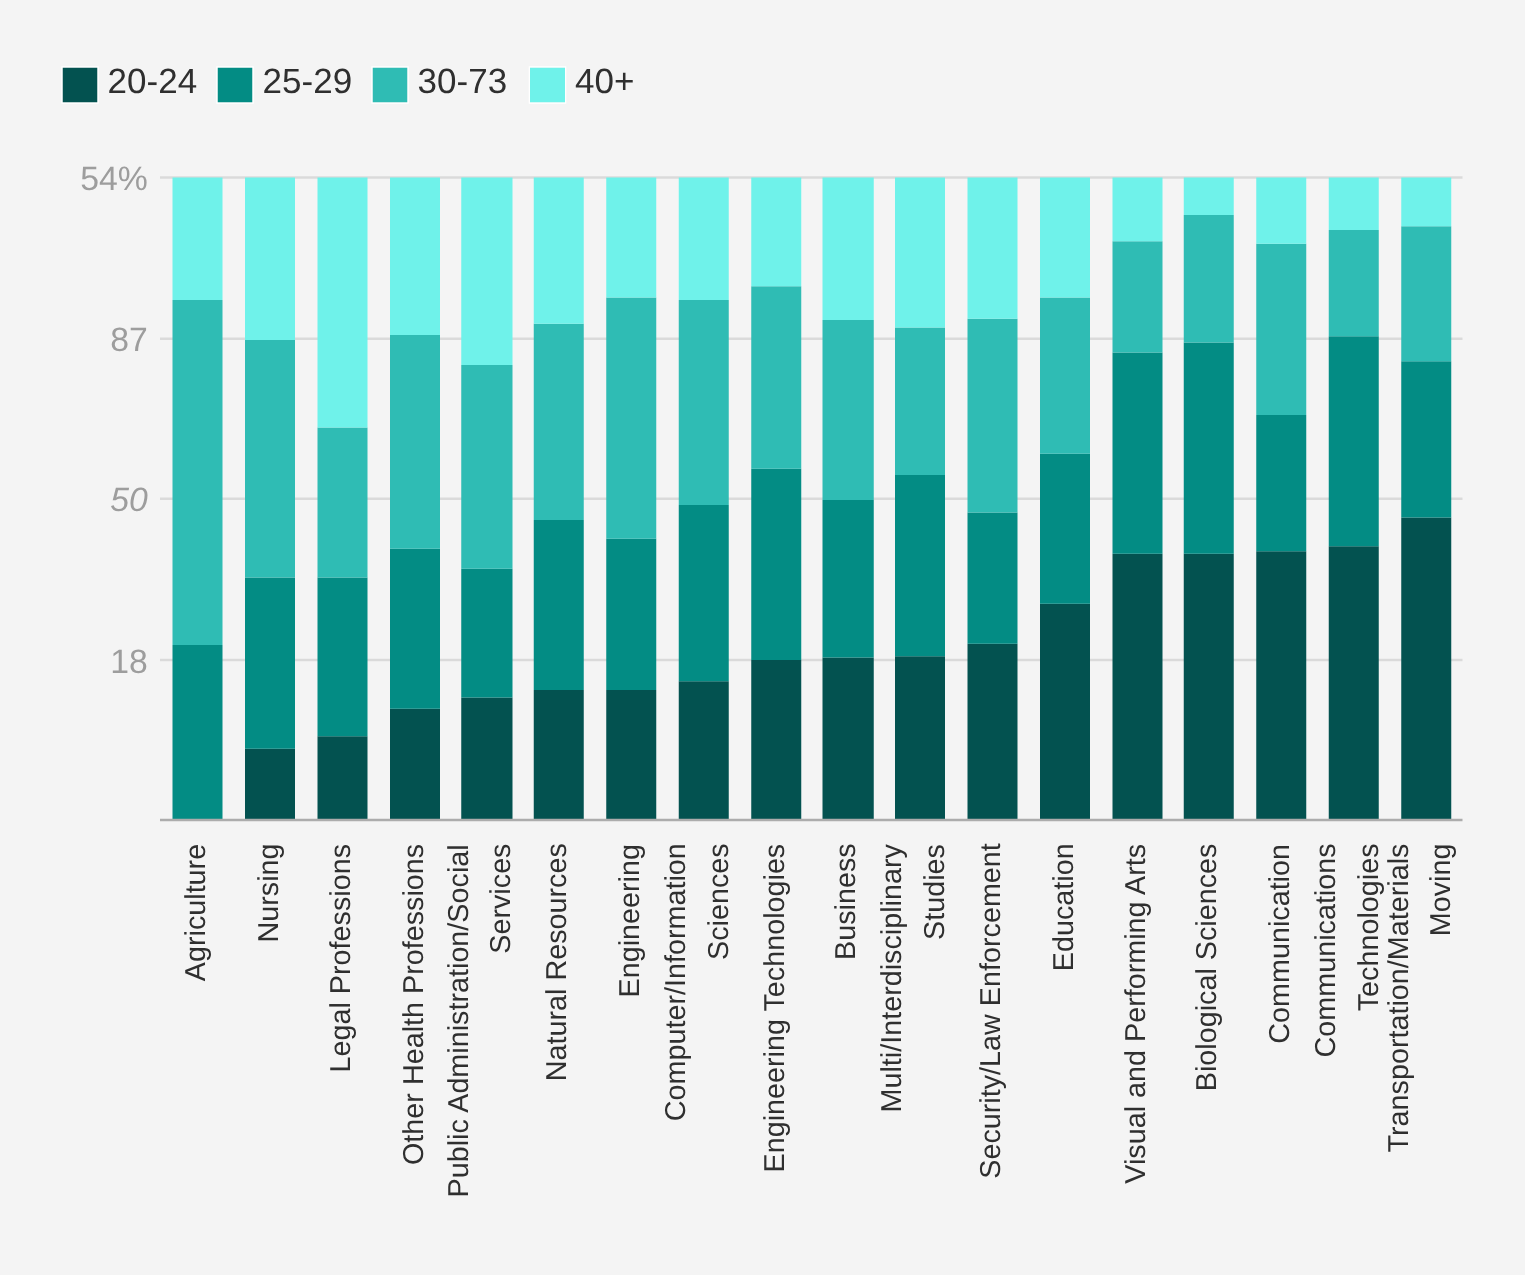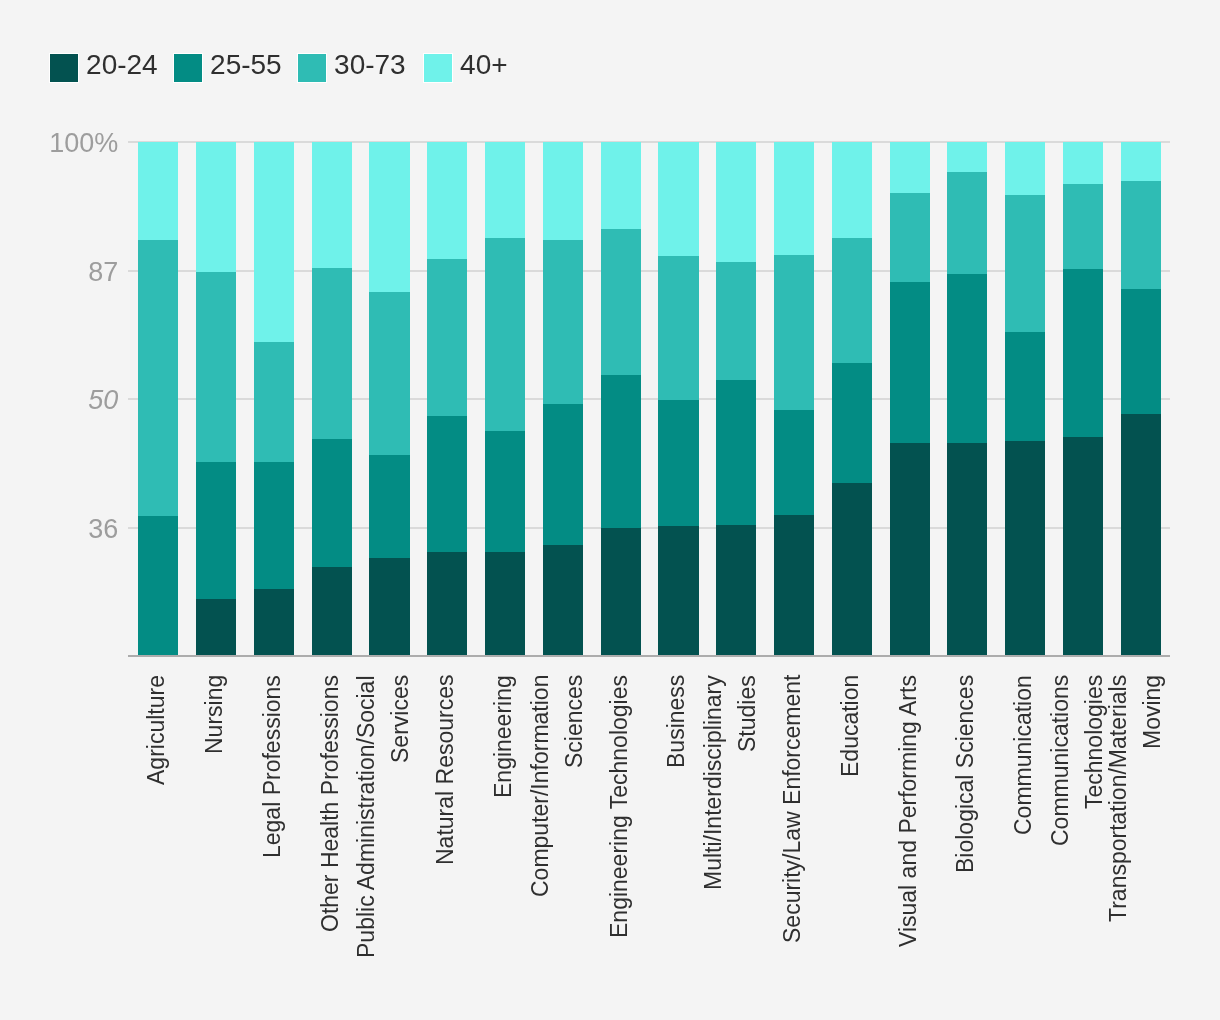--- a/index.html
+++ b/index.html
@@ -49,44 +49,44 @@
 
 <div id="root">
 
   <div class="legend">
     <div class="legend-item" style="left: 0px;">
       <div class="legend-swatch" style="background: rgb(3, 82, 80);"></div>
       <div class="legend-label">20-24</div>
     </div>
     <div class="legend-item" style="left: 124px;">
       <div class="legend-swatch" style="background: rgb(3, 140, 132);"></div>
-      <div class="legend-label">25-55</div>
+      <div class="legend-label">25-29</div>
     </div>
     <div class="legend-item" style="left: 248px;">
       <div class="legend-swatch" style="background: rgb(47, 188, 180);"></div>
       <div class="legend-label">30-73</div>
     </div>
     <div class="legend-item" style="left: 374px;">
       <div class="legend-swatch" style="background: rgb(111, 242, 234);"></div>
       <div class="legend-label">40+</div>
     </div>
   </div>
 
   <div class="plot">
 
     <div class="gridline" style="left: 127.9px; width: 1042.1px; top: 526.675px; background: rgb(218, 218, 218);"></div>
     <div class="gridline" style="left: 127.9px; width: 1042.1px; top: 398.1px; background: rgb(218, 218, 218);"></div>
     <div class="gridline" style="left: 127.9px; width: 1042.1px; top: 269.525px; background: rgb(218, 218, 218);"></div>
     <div class="gridline" style="left: 127.9px; width: 1042.1px; top: 140.95px; background: rgb(218, 218, 218);"></div>
     <div class="axisline" style="left: 127.9px; width: 1042.1px; top: 655.05px; background: rgb(172, 172, 172);"></div>
 
-    <div class="ylabel" style="top: 516.025px;">36</div>
+    <div class="ylabel" style="top: 516.025px;">18</div>
     <div class="ylabel" style="top: 387.45px; font-style: italic;">50</div>
     <div class="ylabel" style="top: 258.875px;">87</div>
-    <div class="ylabel" style="top: 130.3px;">100%</div>
+    <div class="ylabel" style="top: 130.3px;">54%</div>
 
     <div class="bar" style="left: 138.3px; width: 40.1px; top: 142px; height: 514.3px;">
       <div class="seg" style="background: rgb(3, 82, 80); top: 514.3px; height: 0px;"></div>
       <div class="seg" style="background: rgb(3, 140, 132); top: 373.896px; height: 140.404px;"></div>
       <div class="seg" style="background: rgb(47, 188, 180); top: 98.2313px; height: 275.665px;"></div>
       <div class="seg" style="background: rgb(111, 242, 234); top: 0px; height: 98.2313px;"></div>
     </div>
     <div class="bar" style="left: 196.09px; width: 40.1px; top: 142px; height: 514.3px;">
       <div class="seg" style="background: rgb(3, 82, 80); top: 456.698px; height: 57.6016px;"></div>
       <div class="seg" style="background: rgb(3, 140, 132); top: 320.409px; height: 136.29px;"></div>

